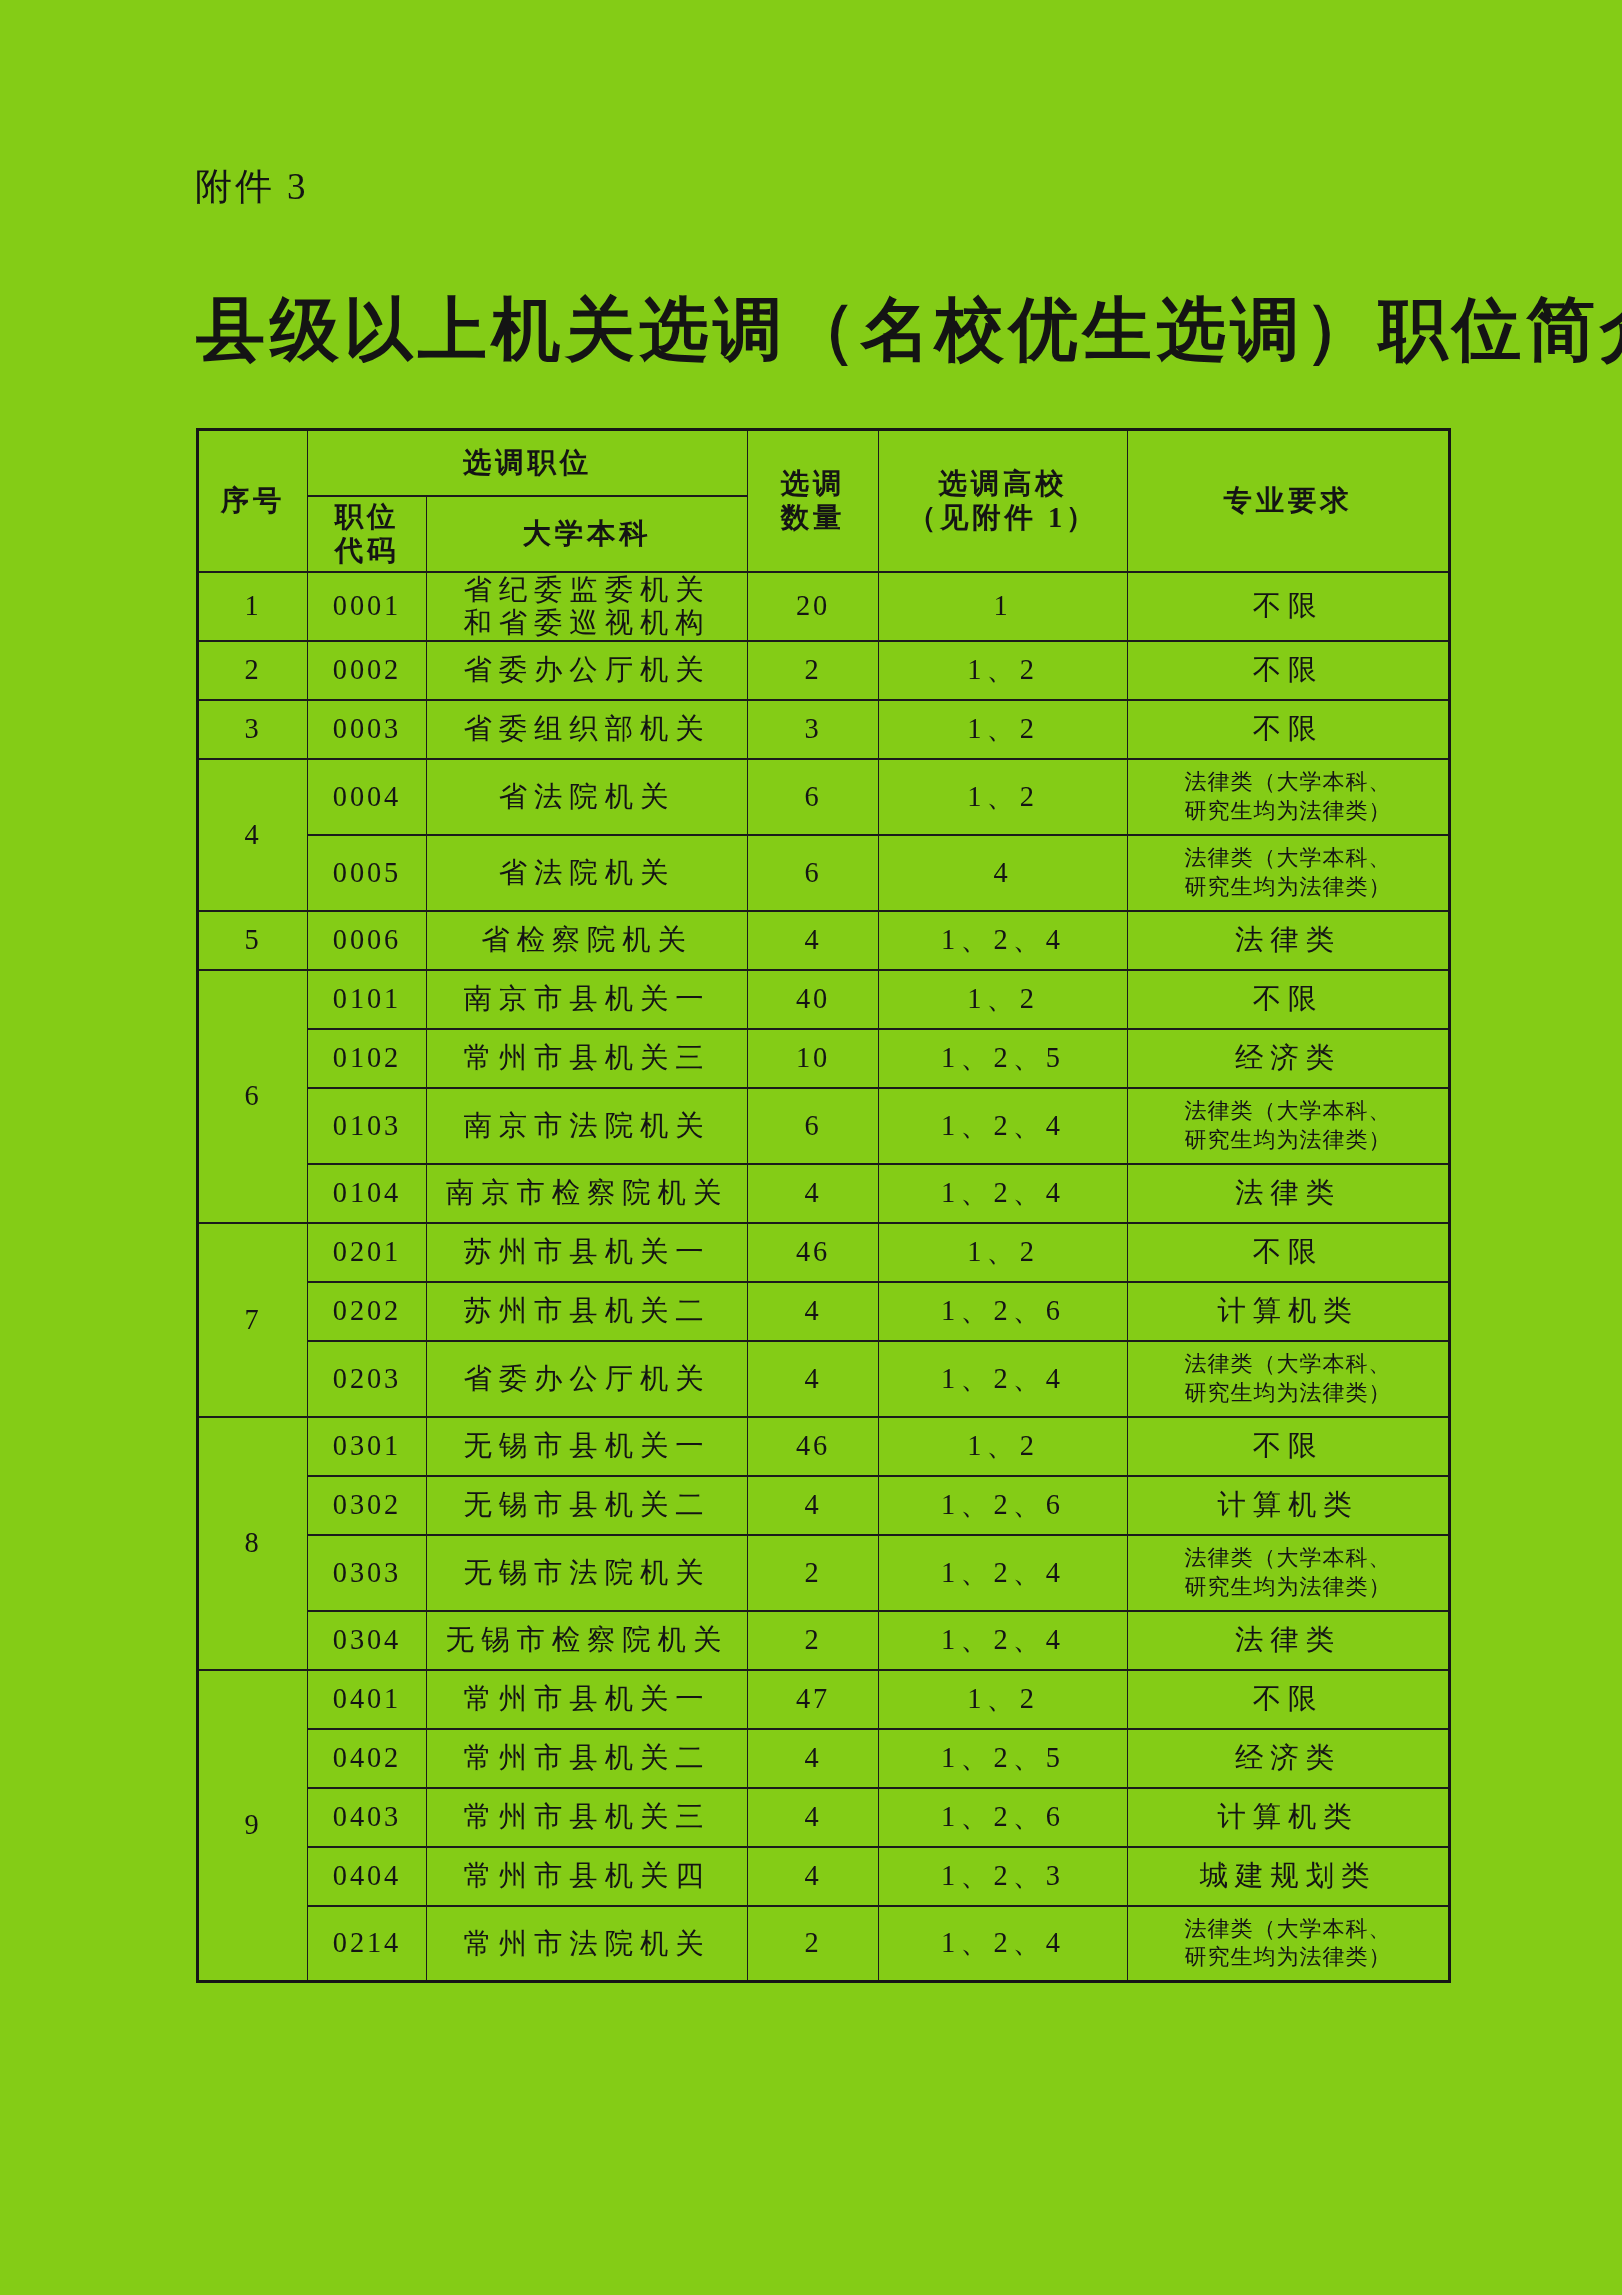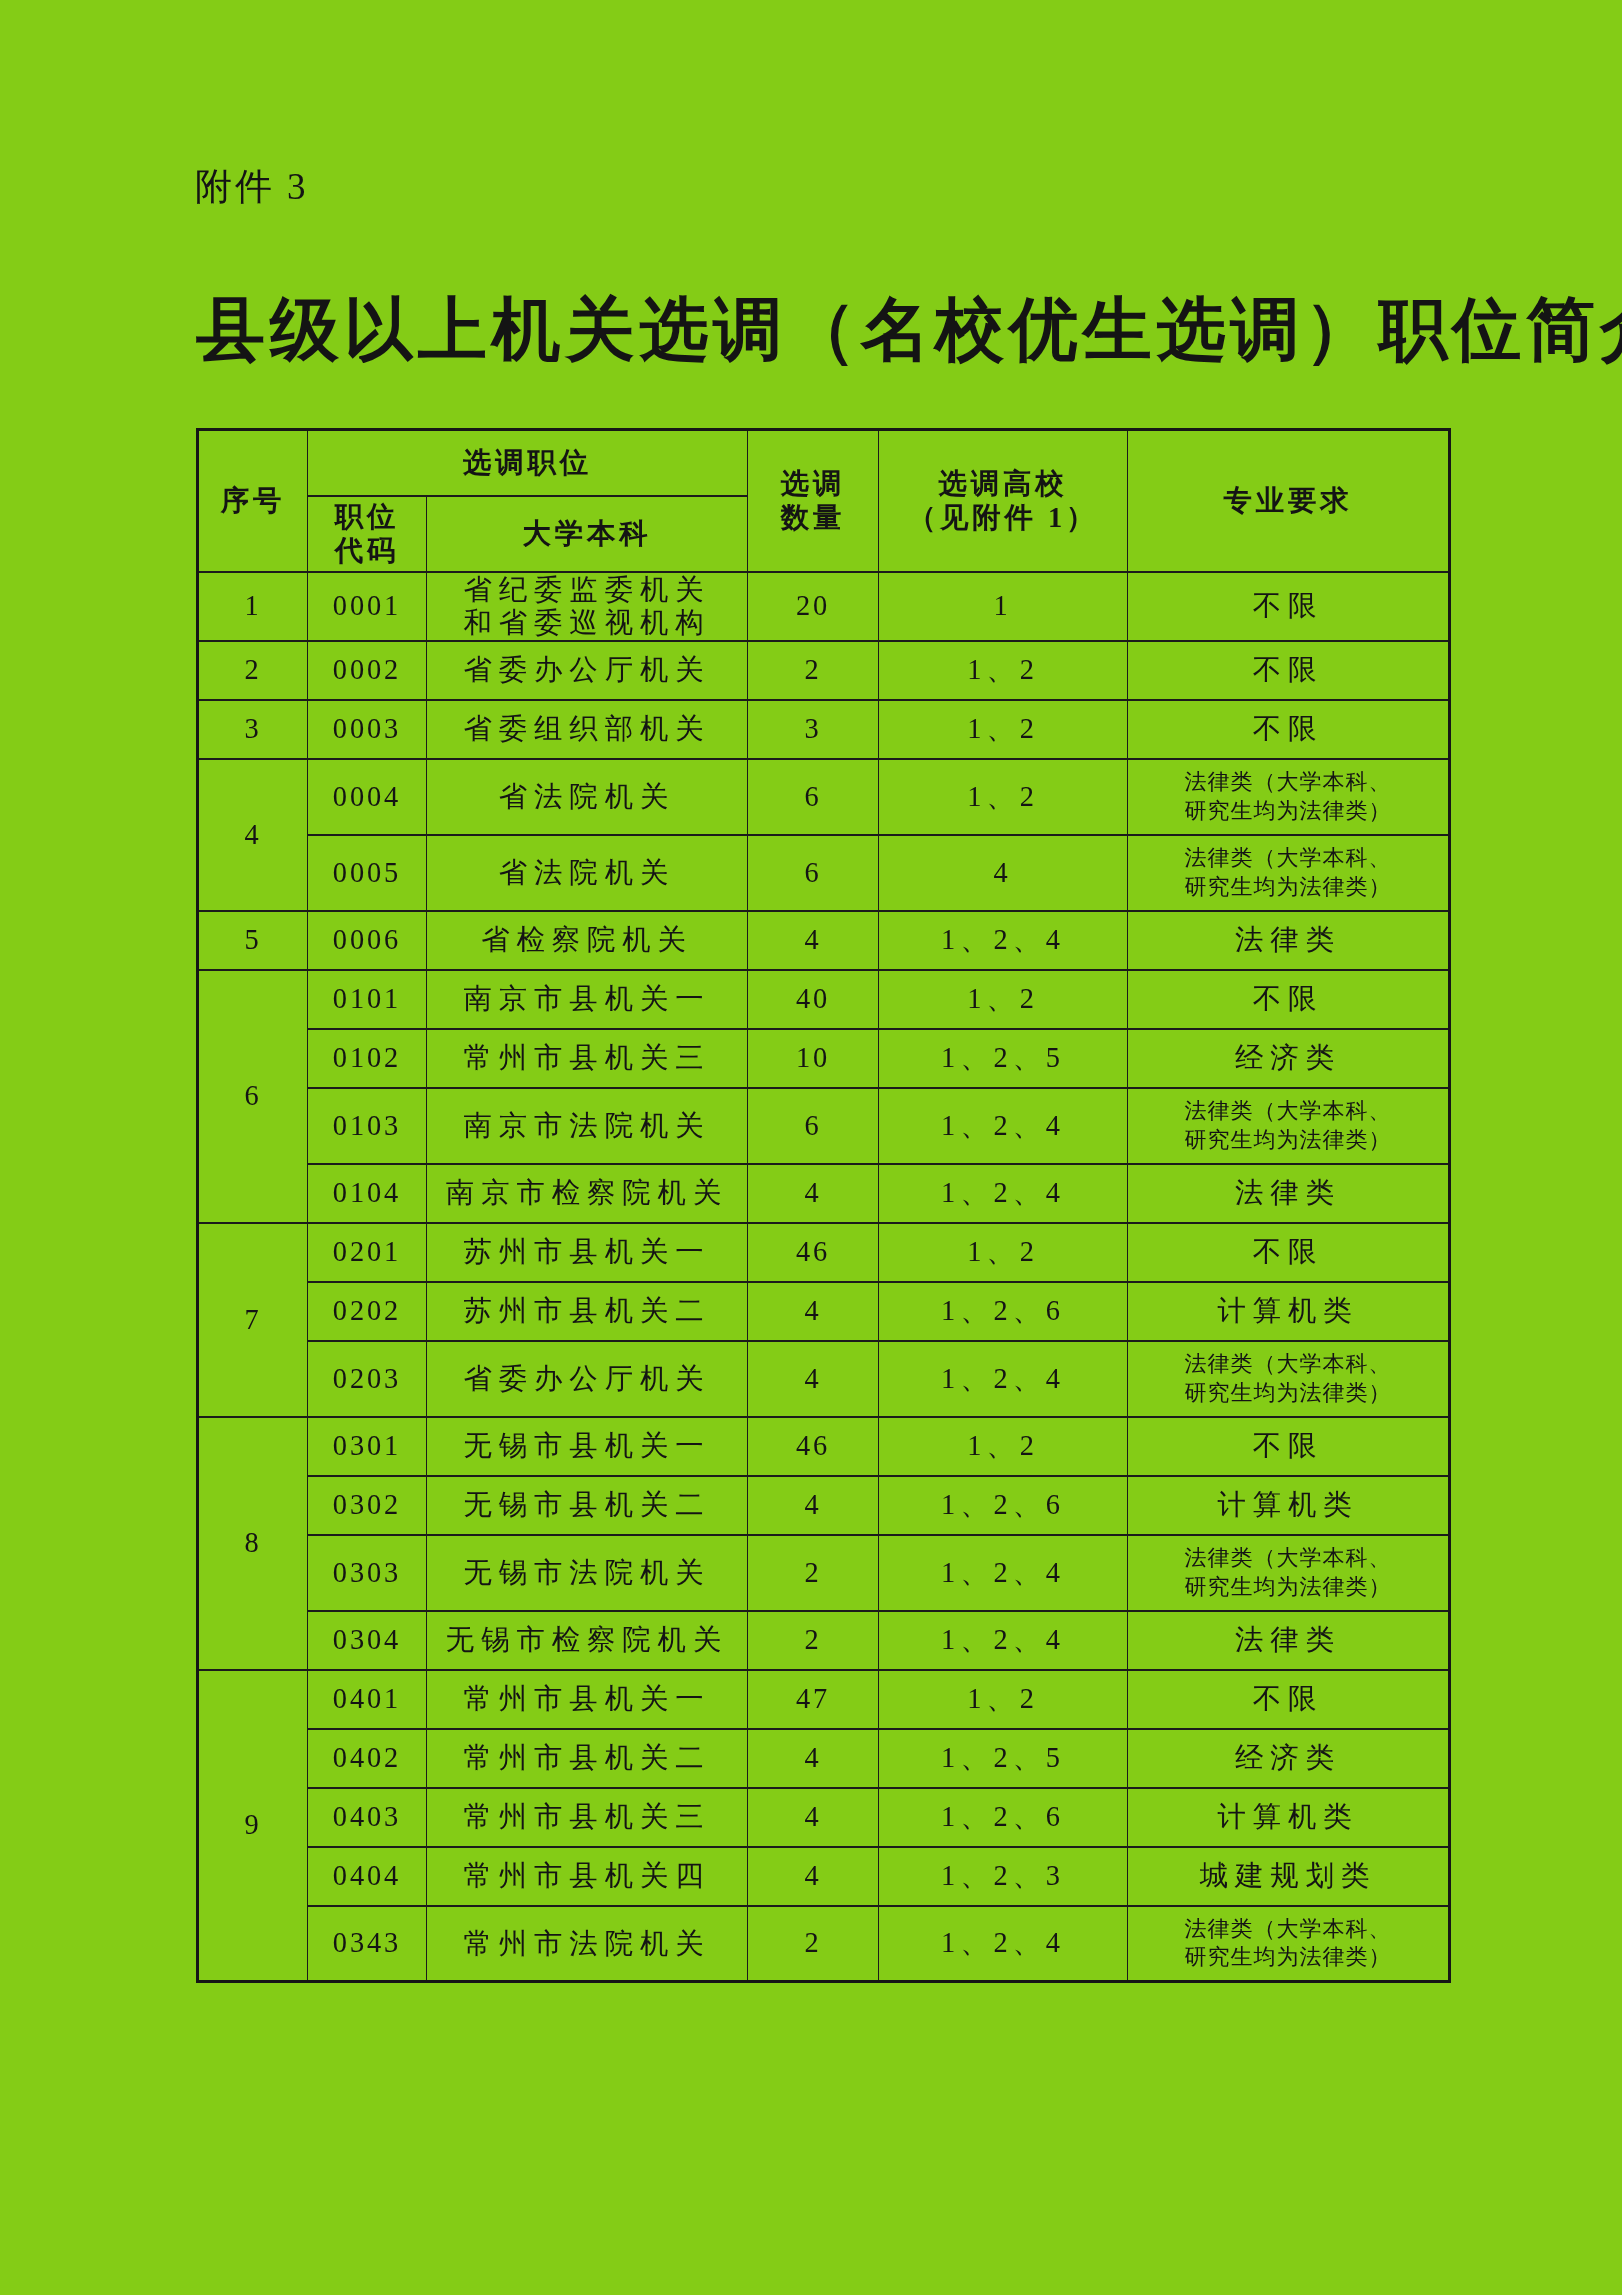--- a/index.html
+++ b/index.html
@@ -252,21 +252,21 @@
         <td class="c-major">计算机类</td>
       </tr>
       <tr class="rs">
         <td class="c-code">0404</td>
         <td class="c-name">常州市县机关四</td>
         <td class="c-count">4</td>
         <td class="c-schools">1、2、3</td>
         <td class="c-major">城建规划类</td>
       </tr>
       <tr class="rd">
-        <td class="c-code">0343</td>
+        <td class="c-code">0214</td>
         <td class="c-name">常州市法院机关</td>
         <td class="c-count">2</td>
         <td class="c-schools">1、2、4</td>
         <td class="c-major major-2">法律类（大学本科、
 研究生均为法律类）</td>
       </tr>
 
     </tbody>
   </table>
 </div>

